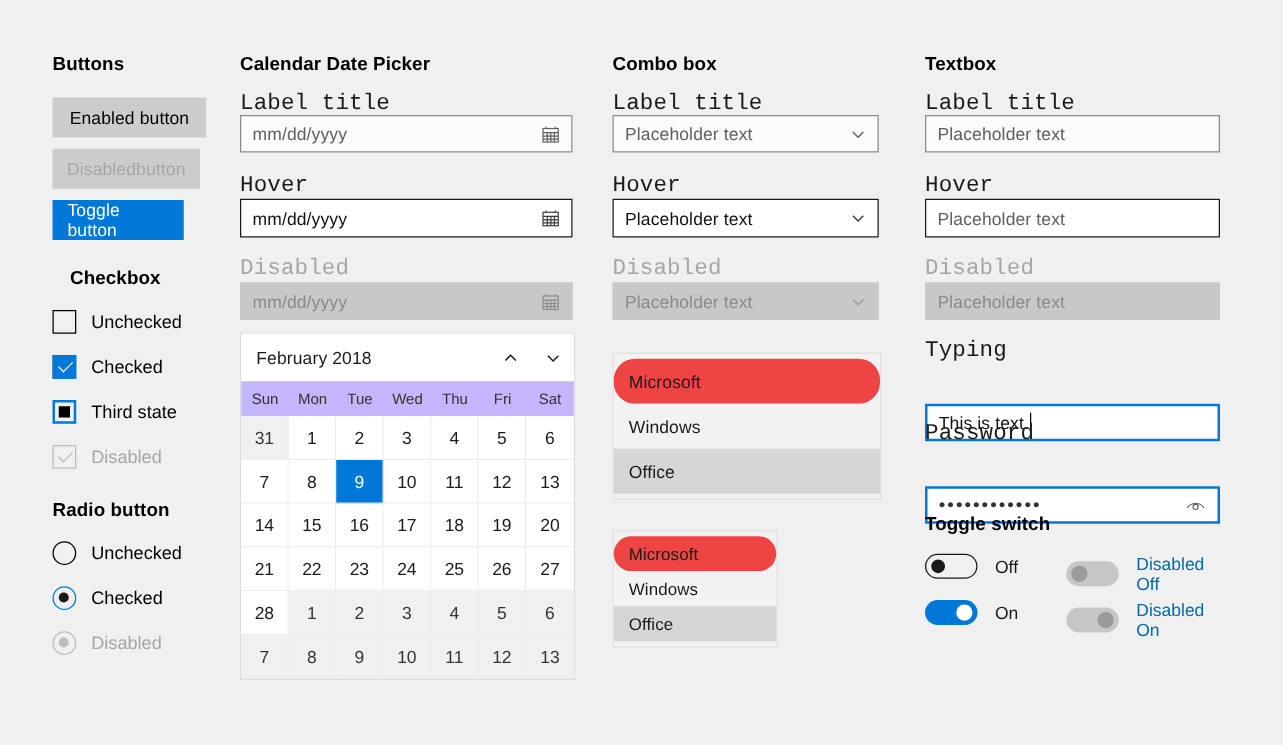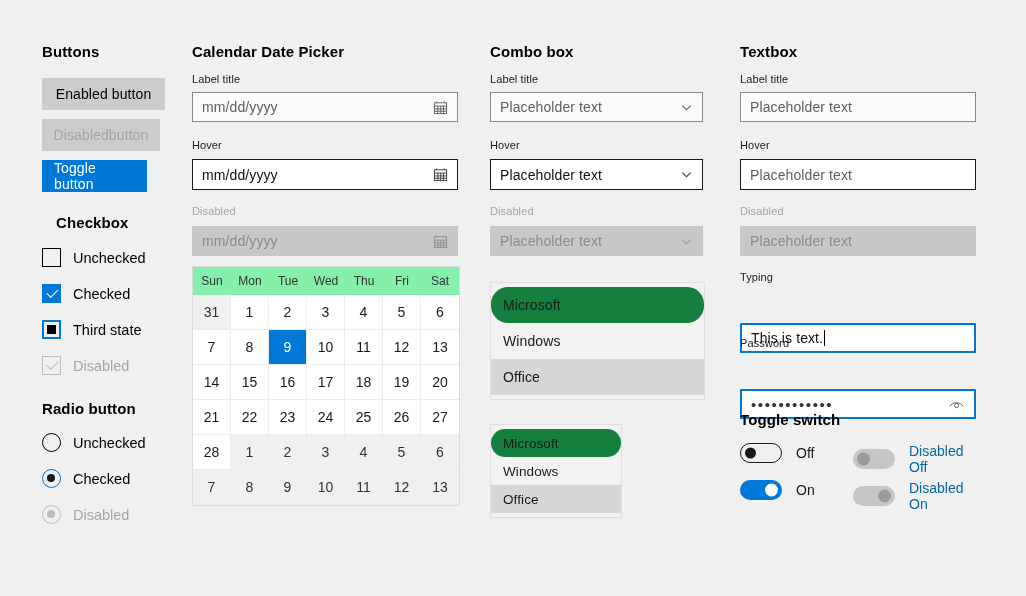--- a/index.html
+++ b/index.html
@@ -11,21 +11,21 @@
     color: #000;
     overflow: hidden;
   }
   .page { position: relative; width: 1026px; height: 596px; }
 
   .sec-title {
     font-size: 15px; font-weight: bold; color: #000;
     letter-spacing: 0.1px;
   }
   .lbl {
-    font-size: 11px; color: #1a1a1a; letter-spacing: 0.1px;
+    font-size: 18px; color: #1a1a1a; letter-spacing: 0.1px; font-family: Liberation Mono, monospace;
   }
   .lbl.dim { color: #a6a6a6; }
 
   
   .col { position: absolute; top: 0; }
   .col1 { left: 42px; width: 140px; }
   .col2 { left: 192px; width: 268px; }
   .col3 { left: 490px; width: 215px; }
   .col4 { left: 740px; width: 236px; }
 
@@ -122,21 +122,21 @@
     height: 38px; display: flex; align-items: center;
     padding-left: 12px; background: #fff;
   }
   .cal-month { flex: 1; font-size: 14px; color: #1a1a1a; letter-spacing:.1px;}
   .cal-nav {
     width: 34px; height: 34px; display: flex;
     align-items: center; justify-content: center; cursor: pointer;
   }
   .cal-dow {
     display: grid; grid-template-columns: repeat(7, 1fr);
-    height: 28px; background: #86efac;
+    height: 28px; background: #c4b5fd;
   }
   .cal-dow div {
     display: flex; align-items: center; justify-content: center;
     font-size: 12px; color: #333;
   }
   .cal-grid { display: grid; grid-template-columns: repeat(7, 1fr); }
   .cal-cell {
     height: 35px; display: flex; align-items: center; justify-content: center;
     font-size: 14px; color: #1a1a1a; background: #fff;
     border-right: 1px solid #ececec; border-bottom: 1px solid #ececec;
@@ -149,21 +149,21 @@
   
   .ddlist {
     background: #f2f2f2; border: 1px solid #e0e0e0;
     padding: 4px 0 4px 0;
   }
   .ddlist .dd-item {
     height: 36px; display: flex; align-items: center;
     padding-left: 12px; font-size: 14px; color: #1a1a1a;
     background: #f2f2f2; cursor: pointer; letter-spacing: .1px;
   }
-  .ddlist .dd-item.sel { background: #15803d; border-radius: 17px; }
+  .ddlist .dd-item.sel { background: #ef4444; border-radius: 17px; }
   .ddlist .dd-item.alt { background: #d6d6d6; }
   .ddlist.narrow .dd-item { height: 28px; font-size: 13.5px; }
 
   
   .tgl {
     width: 42px; height: 20px; border-radius: 10px; position: relative;
     flex: none; cursor: pointer;
   }
   .tgl.off { background: #f0f0f0; border: 1.6px solid #1a1a1a; }
   .tgl.off::after {
@@ -294,20 +294,33 @@
           <line x1="11.2" y1="6.5" x2="11.2" y2="14.5"></line>
           <line x1="1.5" y1="9.5" x2="14.5" y2="9.5"></line>
           <line x1="1.5" y1="12" x2="14.5" y2="12"></line>
           <line x1="4" y1="1.5" x2="4" y2="3.2"></line>
           <line x1="12" y1="1.5" x2="12" y2="3.2"></line>
         </svg>
       </span>
     </div>
 
     <div class="abs cal" style="top:266px;left:0;">
+      <div class="cal-head">
+        <span class="cal-month">February 2018</span>
+        <span class="cal-nav">
+          <svg class="chev" viewBox="0 0 14 14" fill="none" stroke="#1a1a1a" stroke-width="1.3">
+            <polyline points="2.5,9 7,4.5 11.5,9"></polyline>
+          </svg>
+        </span>
+        <span class="cal-nav">
+          <svg class="chev" viewBox="0 0 14 14" fill="none" stroke="#1a1a1a" stroke-width="1.3">
+            <polyline points="2.5,5 7,9.5 11.5,5"></polyline>
+          </svg>
+        </span>
+      </div>
       <div class="cal-dow">
         <div>Sun</div>
         <div>Mon</div>
         <div>Tue</div>
         <div>Wed</div>
         <div>Thu</div>
         <div>Fri</div>
         <div>Sat</div>
       </div>
       <div class="cal-grid" id="cal-grid">

